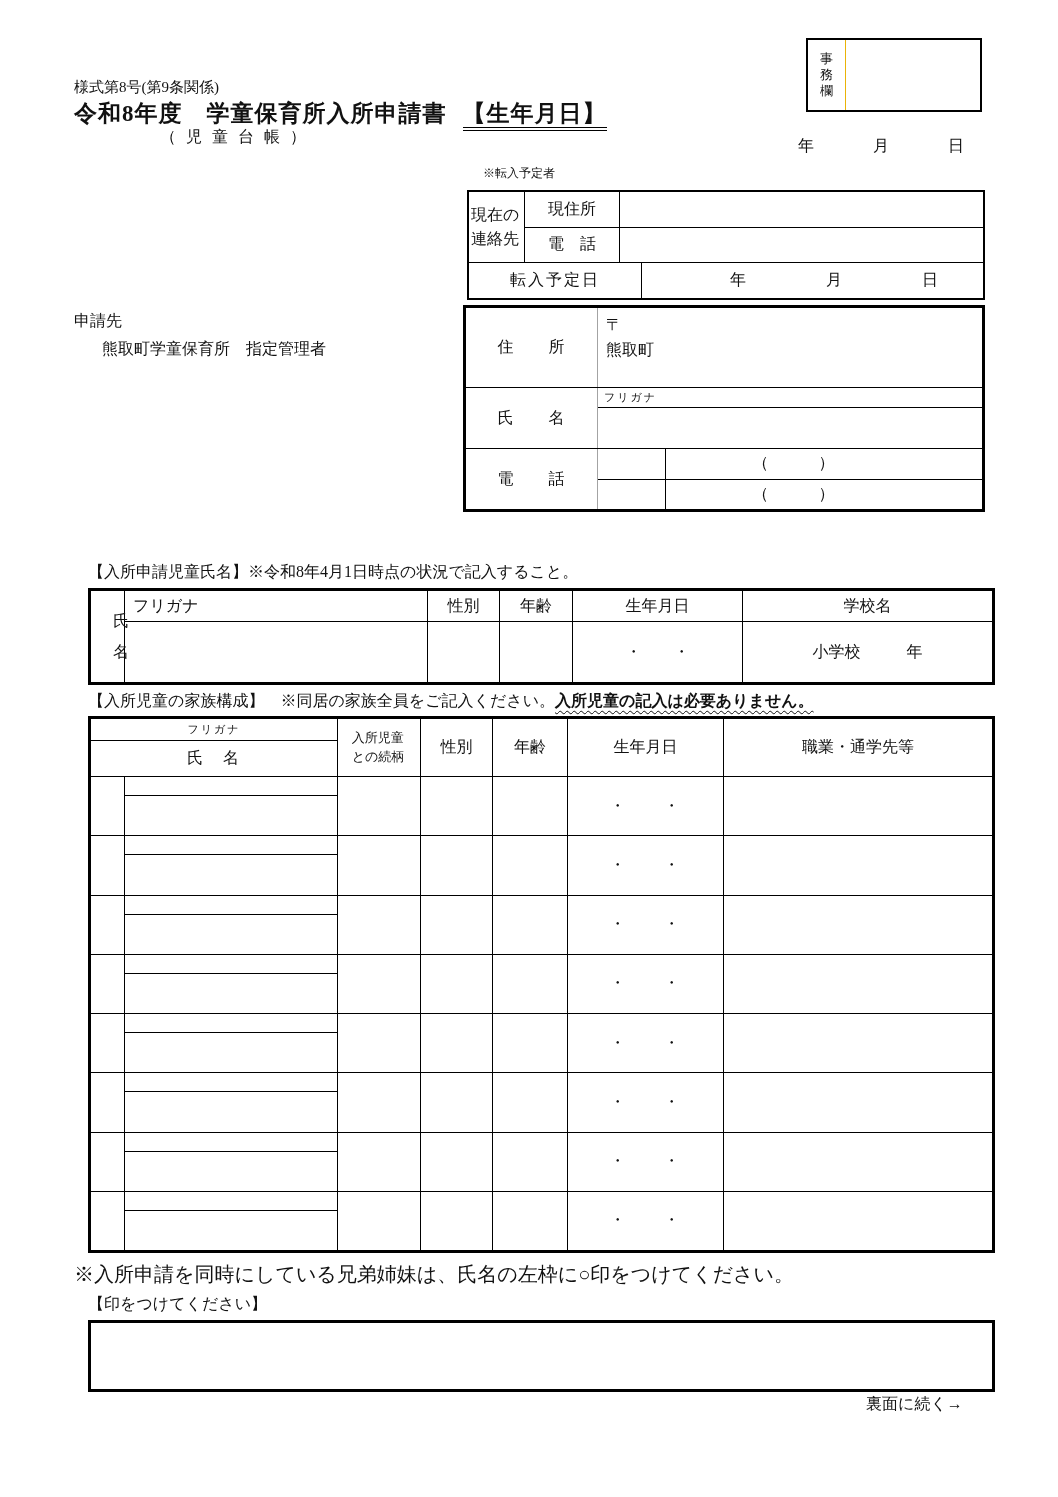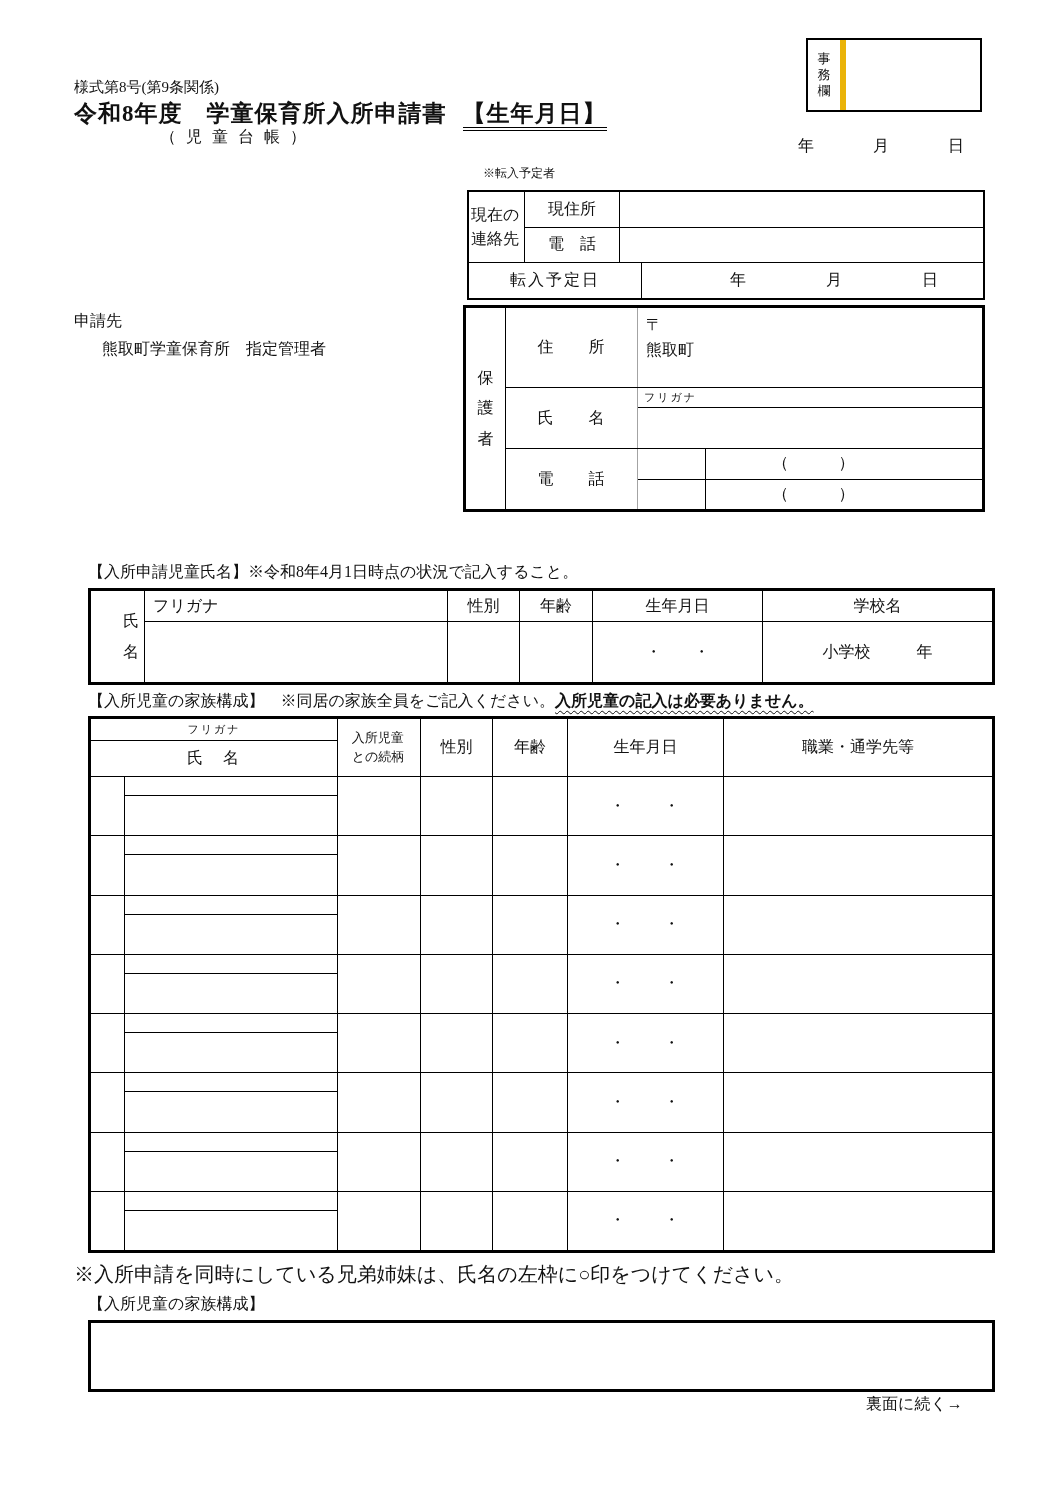--- a/index.html
+++ b/index.html
@@ -12,21 +12,21 @@
   }
   .abs { position:absolute; }
 
   
   .form-number { left:74px; top:78px; font-size:15px; }
   .title1 { left:74px; top:98px; font-size:23px; font-weight:bold; white-space:nowrap; letter-spacing:1px; }
   .dbl-underline { margin-left:16px; border-bottom:4px double #000; padding-bottom:1px; }
   .title2 { left:160px; top:127px; font-size:16px; font-weight:normal; letter-spacing:3px; white-space:nowrap; }
 
   .office-box { left:806px; top:38px; width:176px; height:74px; border:2px solid #000; display:flex; }
-  .office-side { width:38px; border-right:6px solid #eab308; display:flex; align-items:center; justify-content:center; }
+  .office-side { width:38px; border-right:1px solid #eab308; display:flex; align-items:center; justify-content:center; }
   .office-main { flex:1; }
   .vstack { width:1.2em; word-break:break-all; text-align:center; }
   .office-side .vstack { font-size:13px; line-height:1.25; }
 
   .top-date { left:798px; top:136px; width:166px; display:flex; justify-content:space-between; font-size:16px; }
 
   
   .transfer-note { left:483px; top:165px; font-size:12px; }
   .transfer-table { left:467px; top:190px; width:518px; height:110px; border:2px solid #000; display:flex; flex-direction:column; }
   .t-top { display:flex; height:71px; border-bottom:1px solid #000; }
@@ -69,21 +69,21 @@
   .statement { left:95px; top:531px; font-size:16px; }
   .sec1-heading { left:88px; top:562px; font-size:16px; }
   .sec2-heading { left:88px; top:691px; font-size:16px; white-space:nowrap; }
   .sec2-bold { font-family:"Liberation Sans", sans-serif; font-weight:bold; text-decoration:underline wavy 1px; text-underline-offset:4px; }
   .sibling-note { left:74px; top:1261px; font-size:20px; }
   .sec3-heading { left:88px; top:1294px; font-size:16px; }
   .continue-note { left:866px; top:1394px; font-size:16px; }
 
   
   .child-table { left:88px; top:588px; width:907px; height:97px; border:3px solid #000; display:flex; }
-  .c-side { width:54px; border-right:1px solid #000; display:flex; align-items:center; justify-content:center;padding-left:27px; }
+  .c-side { width:34px; border-right:1px solid #000; display:flex; align-items:center; justify-content:center;padding-left:27px; }
   .c-side .vstack { line-height:1.9; }
   .c-main { flex:1; display:flex; flex-direction:column; }
   .c-head { height:31px; border-bottom:1px solid #000; display:flex; }
   .c-body { flex:1; display:flex; }
   .cc { border-right:1px solid #000; display:flex; align-items:center; justify-content:center; }
   .cc.last { border-right:none; }
   .c-furi { width:303px; justify-content:flex-start; padding-left:8px; }
   .c-sex { width:72px; }
   .c-age { width:73px; }
   .c-birth { width:170px; }
@@ -167,23 +167,20 @@
         <span>月</span>
         <span>日</span>
       </div>
     </div>
   </div>
 
   <div class="abs app-to">申請先</div>
   <div class="abs app-to-value">熊取町学童保育所　指定管理者</div>
 
   <div class="abs guardian-table">
-    <div class="g-side">
-      <span class="vstack">保護者</span>
-    </div>
     <div class="g-main">
       <div class="g-row g-row-addr">
         <div class="g-label">住　　所</div>
         <div class="g-val g-addr-val">
           <div>〒</div>
           <div>熊取町</div>
         </div>
       </div>
       <div class="g-row g-row-name">
         <div class="g-label">氏　　名</div>
@@ -353,17 +350,17 @@
         </div>
       <div class="fc f-rel"></div>
       <div class="fc f-sex"></div>
       <div class="fc f-age"></div>
       <div class="fc f-birth">・　　・</div>
       <div class="fc f-job"></div>
     </div>
   </div>
 
   <div class="abs sibling-note">※入所申請を同時にしている兄弟姉妹は、氏名の左枠に○印をつけてください。</div>
-  <div class="abs sec3-heading">【入所児童の家族構成】</div>
+  <div class="abs sec3-heading">【印をつけてください】</div>
   <div class="abs reason-box"></div>
   <div class="abs continue-note">裏面に続く→</div>
 
 </div>
 
 </body></html>

